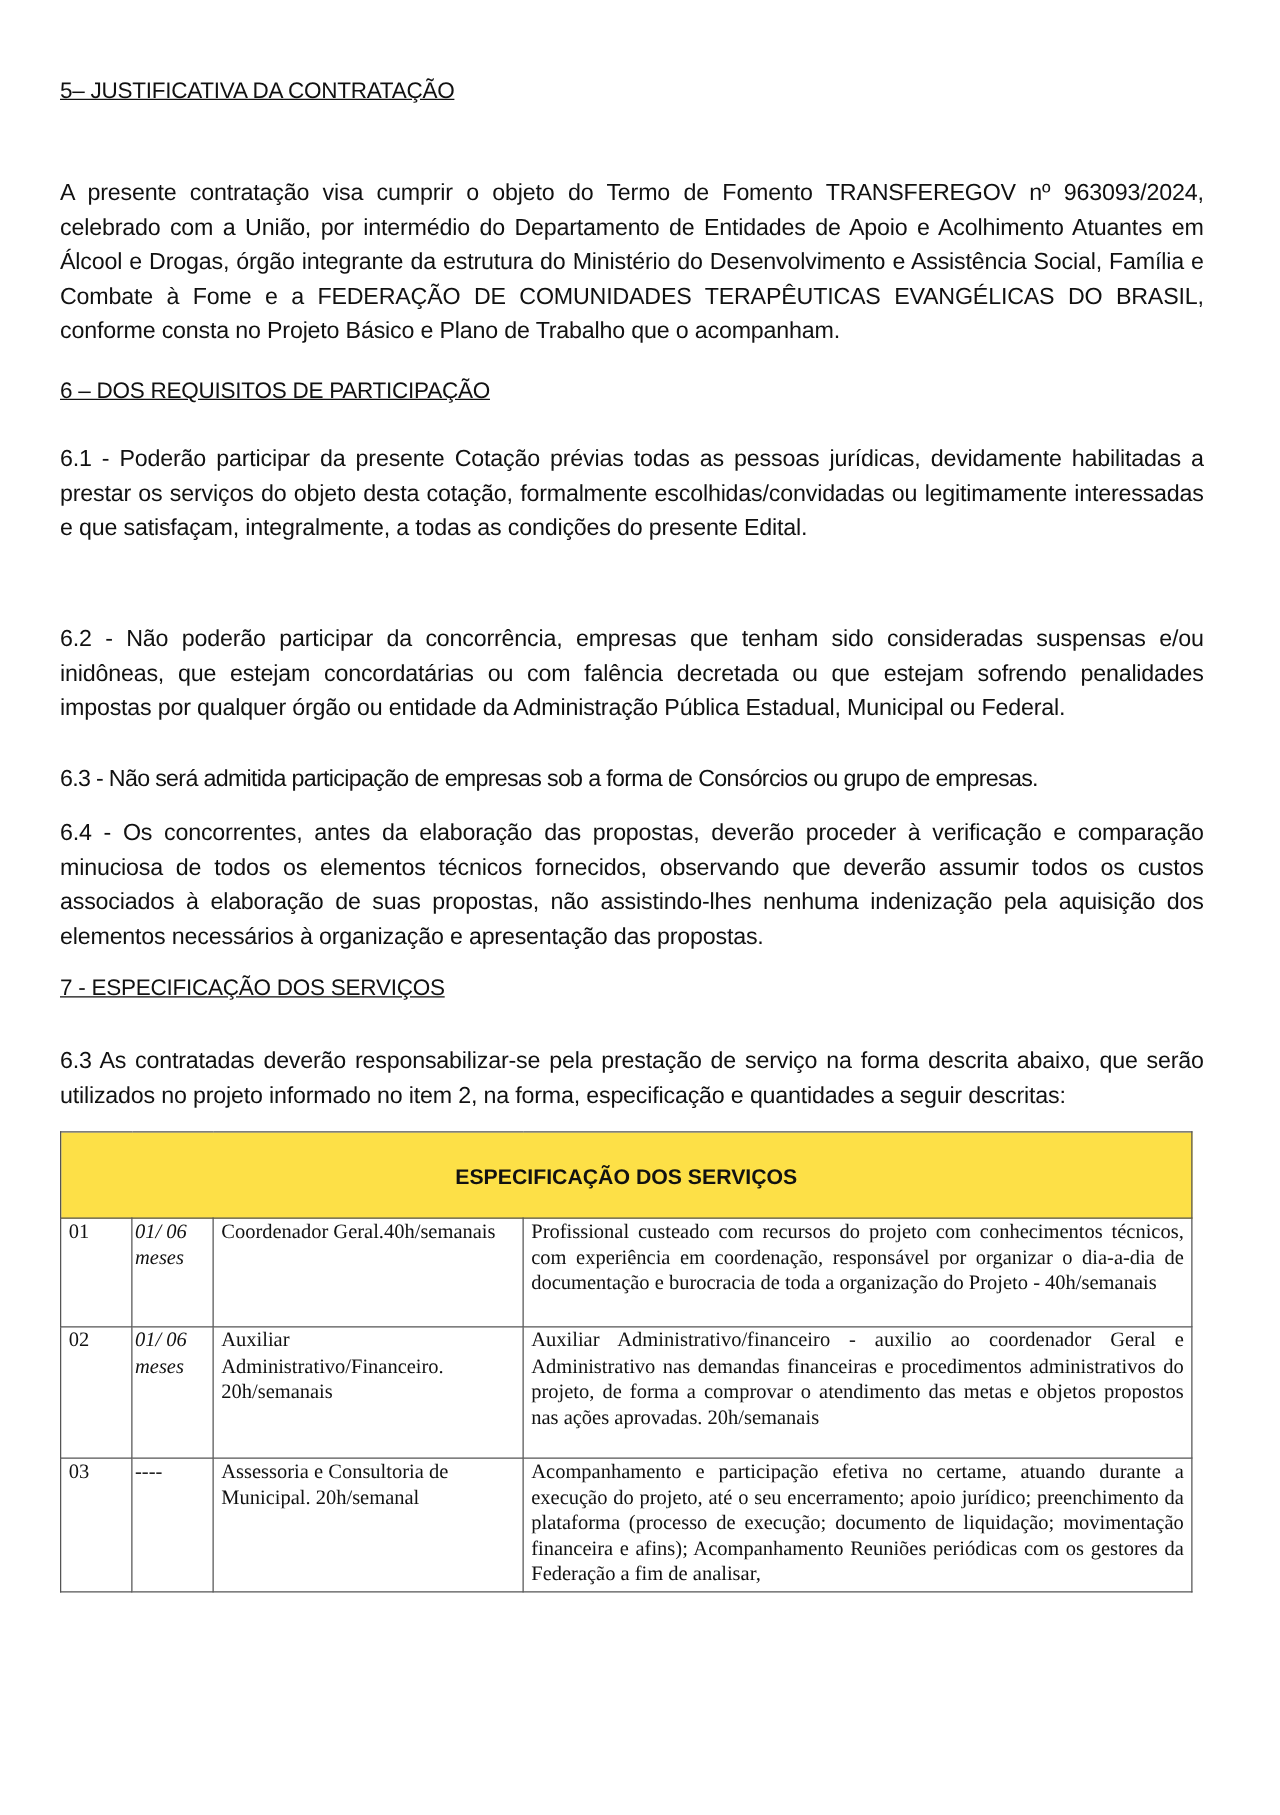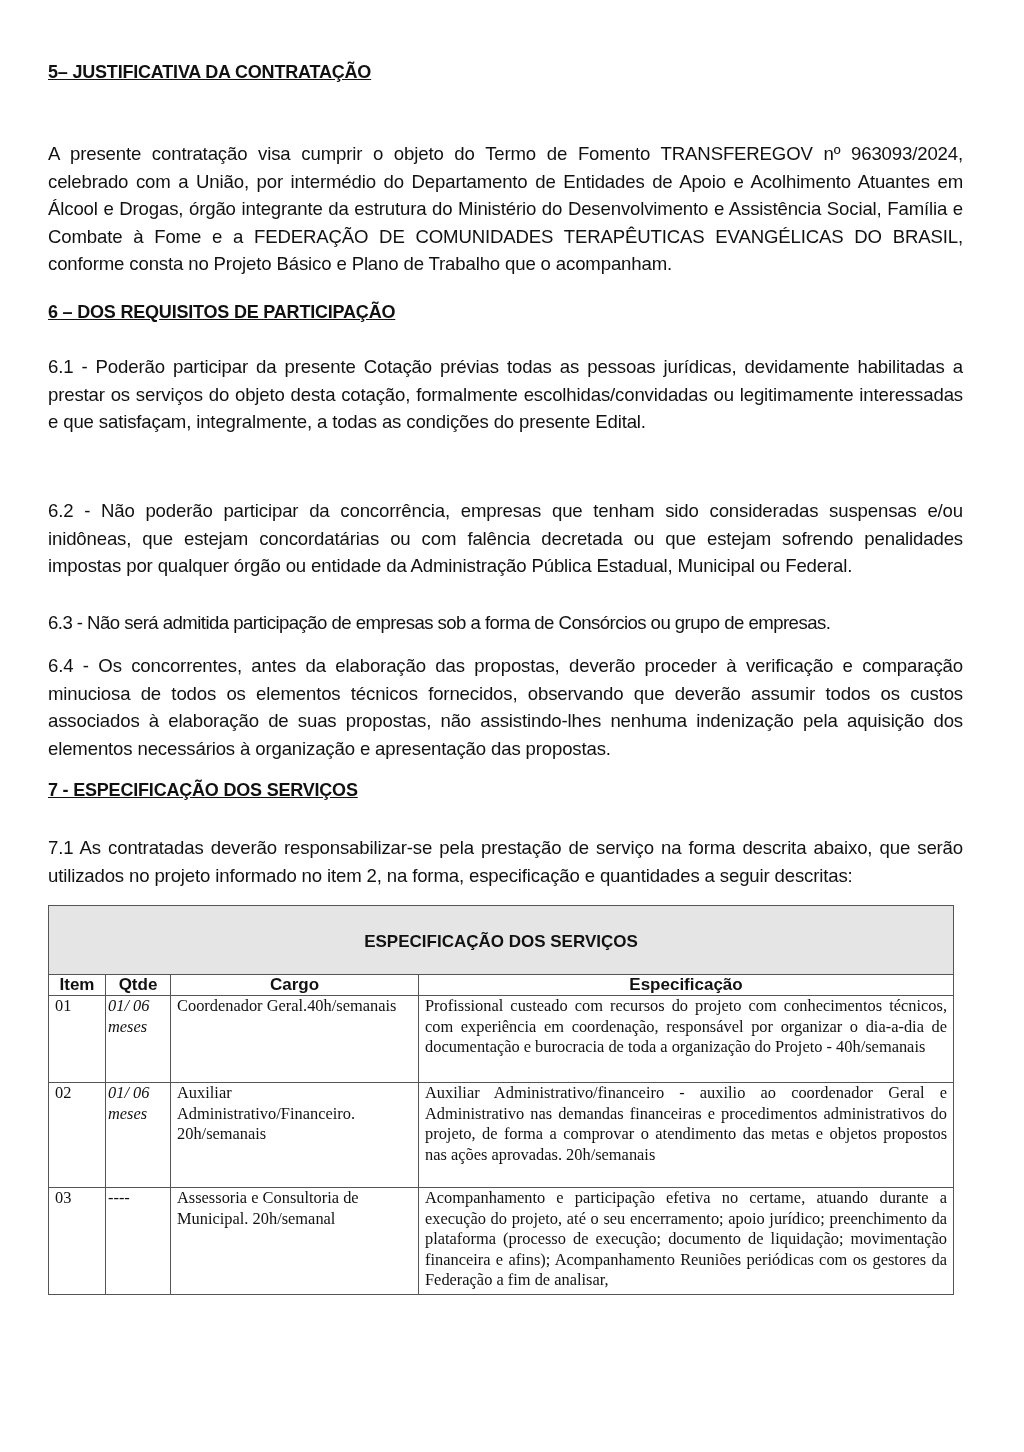--- a/index.html
+++ b/index.html
@@ -1,23 +1,23 @@
 <!DOCTYPE html>
 <html><head>
 <meta charset="utf-8">
 <style>
   html, body { margin: 0; padding: 0; background: #ffffff; }
   body { width: 1024px; height: 1452px; position: relative; overflow: hidden; color: #111; }
   .page { position: absolute; left: 48px; top: 0; width: 915px; font-family: "Liberation Sans", sans-serif; }
-  .h { position: absolute; left: 0; font-weight: bold; font-size: 18px; text-decoration: underline; letter-spacing: -0.2px; white-space: nowrap; }
+  .h { position: absolute; left: 0; font-weight: normal; font-size: 18px; text-decoration: underline; letter-spacing: -0.2px; white-space: nowrap; }
   .p { position: absolute; left: 0; width: 915px; font-size: 18.6px; line-height: 27.6px; text-align: justify; letter-spacing: -0.15px; margin-top: 29px; }
   .p.tight { letter-spacing: -0.55px; }
   .tbl { position: absolute; left: 48px; top: 905px; width: 905px; border-collapse: collapse; table-layout: fixed; }
   .tbl td, .tbl th { border: 1.5px solid #555; vertical-align: top; padding: 0 6px; }
-  .tbl .title-cell { background: #e5e5e5; height: 64px; font-family: "Liberation Sans", sans-serif; font-weight: bold; font-size: 17px; text-align: center; vertical-align: middle; padding-top: 4px; }
+  .tbl .title-cell { background: #fde047; height: 64px; font-family: "Liberation Sans", sans-serif; font-weight: bold; font-size: 17px; text-align: center; vertical-align: middle; padding-top: 4px; }
   .tbl th { font-family: "Liberation Sans", sans-serif; font-weight: bold; font-size: 17px; line-height: 20px; text-align: center; padding: 0 4px; }
   .tbl td { font-family: "Liberation Serif", serif; font-size: 16.4px; line-height: 20.5px; }
   .tbl td.qtde { text-align: left; padding: 0 2px; font-style: italic; }
   .tbl td.spec { text-align: justify; }
   .r1 td { height: 86px; }
   .r2 td { height: 104px; }
   .r3 td { height: 106px; }
 </style>
 </head>
 <body>
@@ -26,39 +26,33 @@
   <div class="h" style="top:62px;">5– JUSTIFICATIVA DA CONTRATAÇÃO</div>
   <div class="p" style="top:111px;">A presente contratação visa cumprir o objeto do Termo de Fomento TRANSFEREGOV nº 963093/2024, celebrado com a União, por intermédio do Departamento de Entidades de Apoio e Acolhimento Atuantes em Álcool e Drogas, órgão integrante da estrutura do Ministério do Desenvolvimento e Assistência Social, Família e Combate à Fome e a FEDERAÇÃO DE COMUNIDADES TERAPÊUTICAS EVANGÉLICAS DO BRASIL, conforme consta no Projeto Básico e Plano de Trabalho que o acompanham.</div>
 
   <div class="h" style="top:302px;">6 – DOS REQUISITOS DE PARTICIPAÇÃO</div>
   <div class="p" style="top:324px;">6.1 - Poderão participar da presente Cotação prévias todas as pessoas jurídicas, devidamente habilitadas a prestar os serviços do objeto desta cotação, formalmente escolhidas/convidadas ou legitimamente interessadas e que satisfaçam, integralmente, a todas as condições do presente Edital.</div>
   <div class="p" style="top:468px;">6.2 - Não poderão participar da concorrência, empresas que tenham sido consideradas suspensas e/ou inidôneas, que estejam concordatárias ou com falência decretada ou que estejam sofrendo penalidades impostas por qualquer órgão ou entidade da Administração Pública Estadual, Municipal ou Federal.</div>
   <div class="p tight" style="top:580px;">6.3 - Não será admitida participação de empresas sob a forma de Consórcios ou grupo de empresas.</div>
   <div class="p" style="top:623px;">6.4 - Os concorrentes, antes da elaboração das propostas, deverão proceder à verificação e comparação minuciosa de todos os elementos técnicos fornecidos, observando que deverão assumir todos os custos associados à elaboração de suas propostas, não assistindo-lhes nenhuma indenização pela aquisição dos elementos necessários à organização e apresentação das propostas.</div>
 
   <div class="h" style="top:780px;">7 - ESPECIFICAÇÃO DOS SERVIÇOS</div>
-  <div class="p" style="top:805px;">7.1 As contratadas deverão responsabilizar-se pela prestação de serviço na forma descrita abaixo, que serão utilizados no projeto informado no item 2, na forma, especificação e quantidades a seguir descritas:</div>
+  <div class="p" style="top:805px;">6.3 As contratadas deverão responsabilizar-se pela prestação de serviço na forma descrita abaixo, que serão utilizados no projeto informado no item 2, na forma, especificação e quantidades a seguir descritas:</div>
 </div>
 
 <table class="tbl">
   <colgroup>
     <col style="width:57px">
     <col style="width:65px">
     <col style="width:248px">
     <col style="width:535px">
   </colgroup>
   <tbody>
       <tr>
     <td colspan="4" class="title-cell">ESPECIFICAÇÃO DOS SERVIÇOS</td>
-  </tr>
-  <tr>
-    <th>Item</th>
-    <th>Qtde</th>
-    <th>Cargo</th>
-    <th>Especificação</th>
   </tr>
   <tr class="r1">
     <td>01</td>
     <td class="qtde">01/ 06 meses</td>
     <td>Coordenador Geral.40h/semanais</td>
     <td class="spec">Profissional custeado com recursos do projeto com conhecimentos técnicos, com experiência em coordenação, responsável por organizar o dia-a-dia de documentação e burocracia de toda a organização do Projeto - 40h/semanais</td>
   </tr>
   <tr class="r2">
     <td>02</td>
     <td class="qtde">01/ 06 meses</td>

